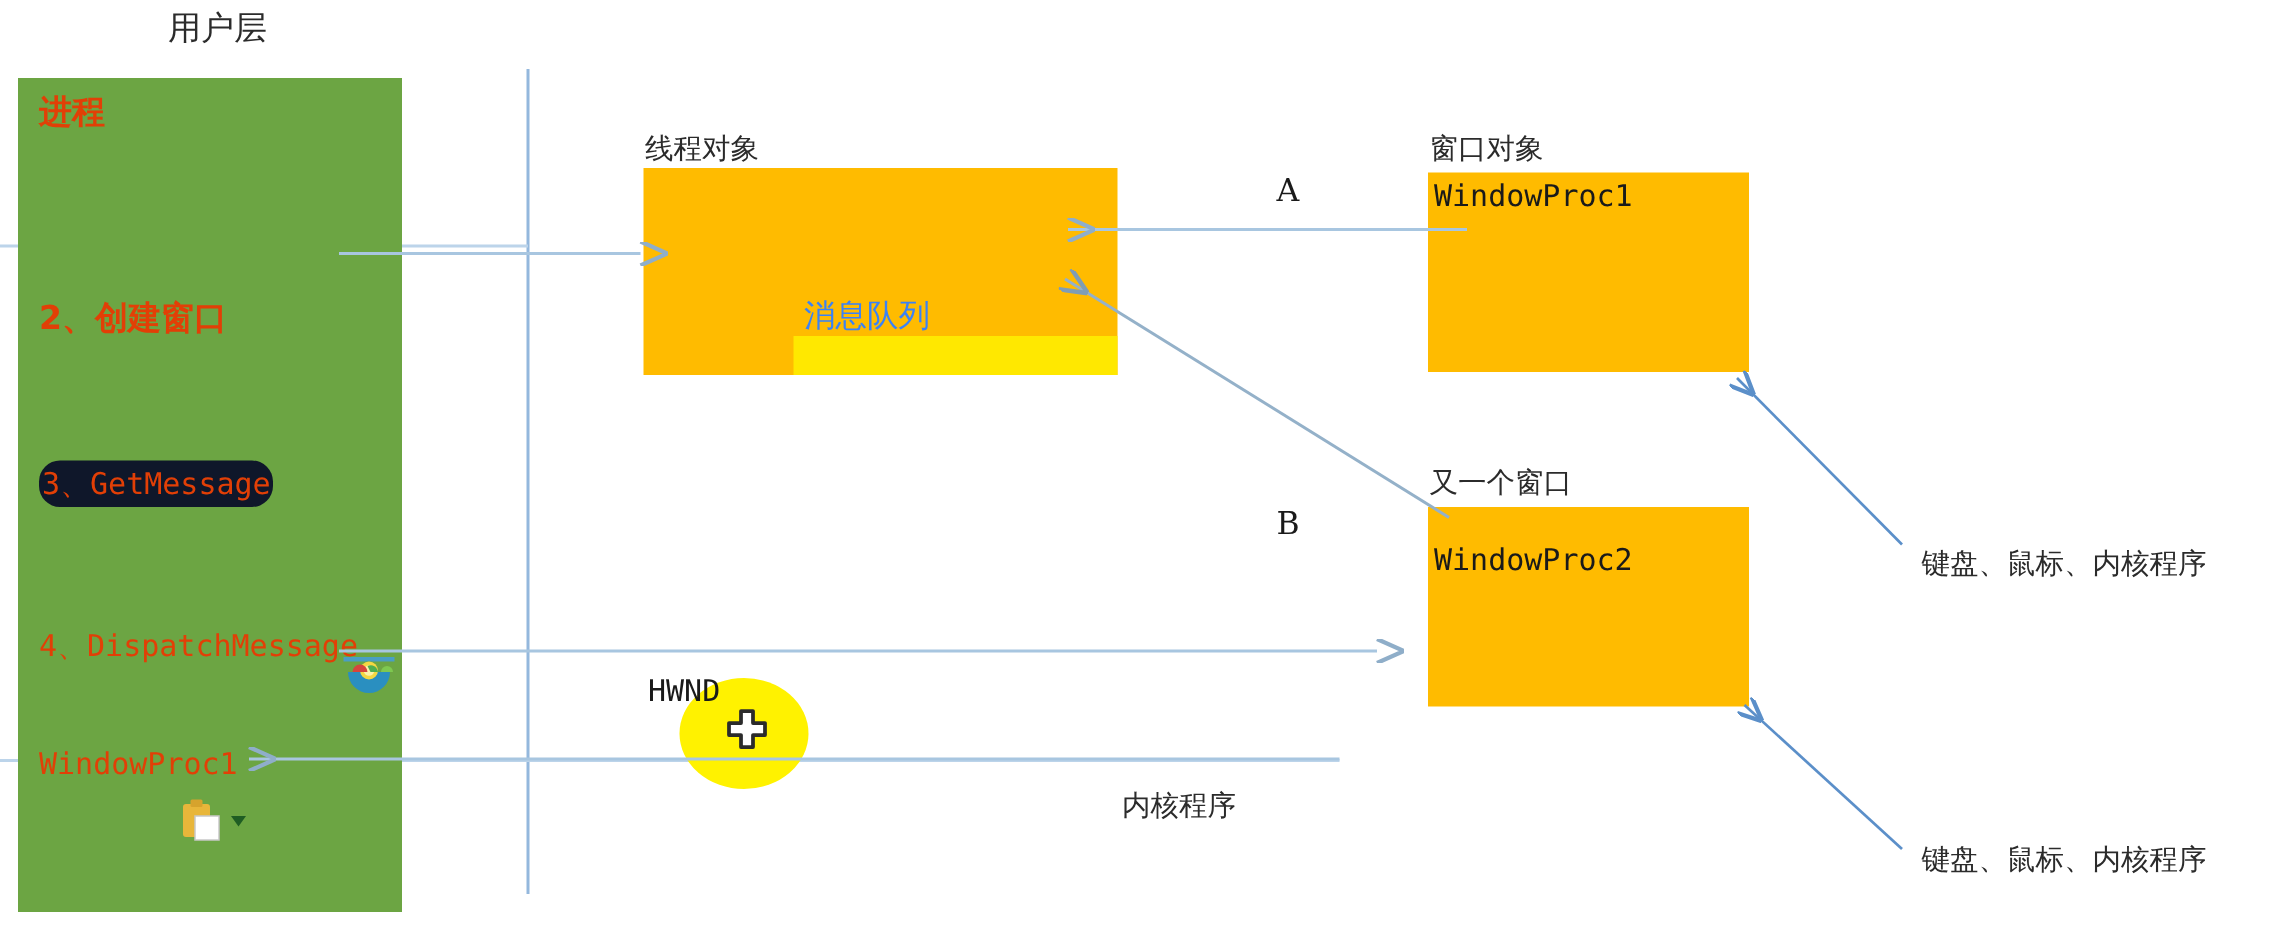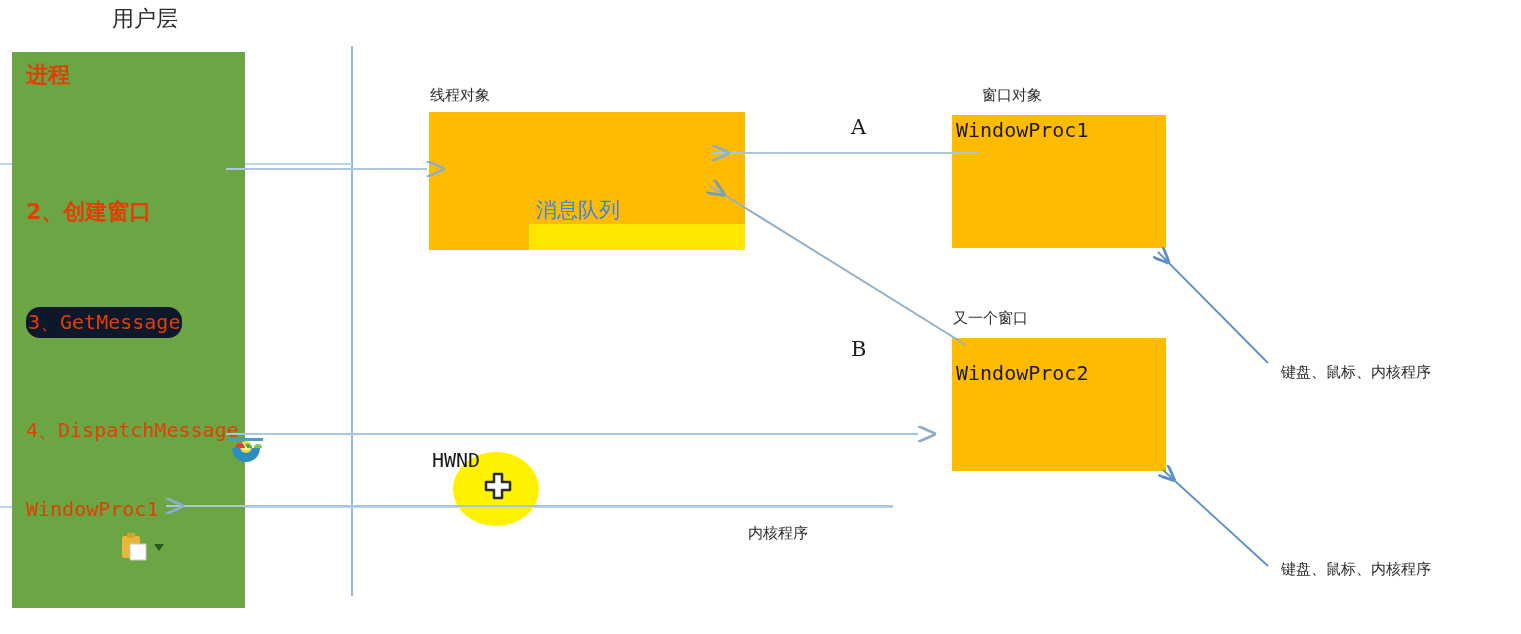--- a/index.html
+++ b/index.html
@@ -26,21 +26,21 @@
     width: 2px;
   }
   .hline {
     background: #bcd4ea;
     height: 2px;
   }
 
   
   #process-box {
     left: 12px; top: 52px;
-    width: 233px; height: 556px;
+    width: 256px; height: 556px;
     background: #6CA543;
   }
   .proc-line {
     position: absolute;
     left: 14px;
     color: #E23F06;
     white-space: nowrap;
   }
   .proc-cn {
     font-family: "DejaVu Sans", sans-serif;
@@ -60,21 +60,21 @@
   
   .obox { background: #FFBB00; }
   #thread-box   { left: 429px; top: 112px; width: 316px; height: 138px; }
   #queue-box    { left: 529px; top: 224px; width: 216px; height: 26px; background: #FFE800; }
   #window1-box  { left: 952px; top: 115px; width: 214px; height: 133px; }
   #window2-box  { left: 952px; top: 338px; width: 214px; height: 133px; }
 
   
   .cap-cn {
     font-family: "DejaVu Sans", sans-serif;
-    font-size: 15px;
+    font-size: 19px;
     color: #2b2b2b;
     white-space: nowrap;
   }
   .cap-mono {
     font-family: "DejaVu Sans Mono", monospace;
     font-size: 20px;
     color: #1a1a1a;
     white-space: nowrap;
   }
   .cap-serif {
@@ -157,21 +157,21 @@
       <rect x="12" y="12" width="16" height="16" fill="#ffffff" stroke="#c8c8c8" stroke-width="1"></rect>
       <path d="M36 12 l10 0 l-5 7 z" fill="#1f5d23"></path>
     </svg>
   </div>
 
   <div class="abs cap-cn" style="left:430px; top:86px;">线程对象</div>
   <div id="thread-box" class="abs obox"></div>
   <div id="queue-box" class="abs"></div>
   <div class="abs queue-label" style="left:536px; top:196px;">消息队列</div>
 
-  <div class="abs cap-cn" style="left:982px; top:86px;">窗口对象</div>
+  <div class="abs cap-cn" style="left:953px; top:86px;">窗口对象</div>
   <div id="window1-box" class="abs obox"></div>
   <div class="abs cap-mono" style="left:956px; top:118px;">WindowProc1</div>
 
   <div class="abs cap-cn" style="left:953px; top:309px;">又一个窗口</div>
   <div id="window2-box" class="abs obox"></div>
   <div class="abs cap-mono" style="left:956px; top:341px;margin-top:20px;">WindowProc2</div>
 
   <div class="abs cap-serif" style="left:851px; top:115px;">A</div>
   <div class="abs cap-serif" style="left:851px; top:337px;">B</div>
 

